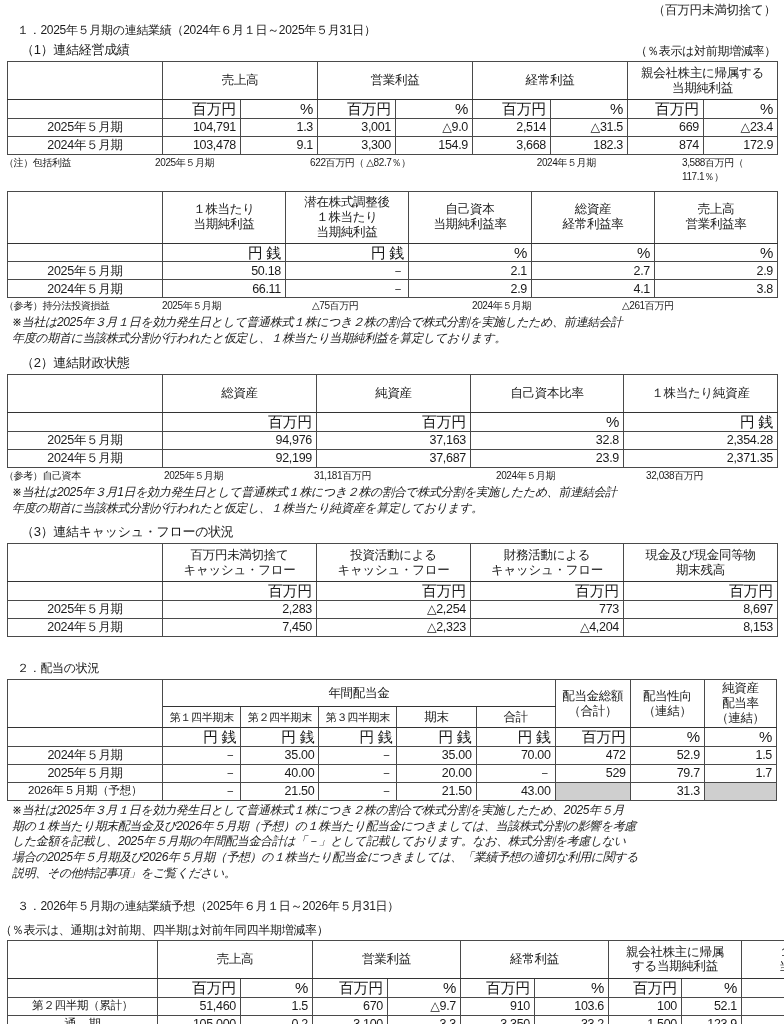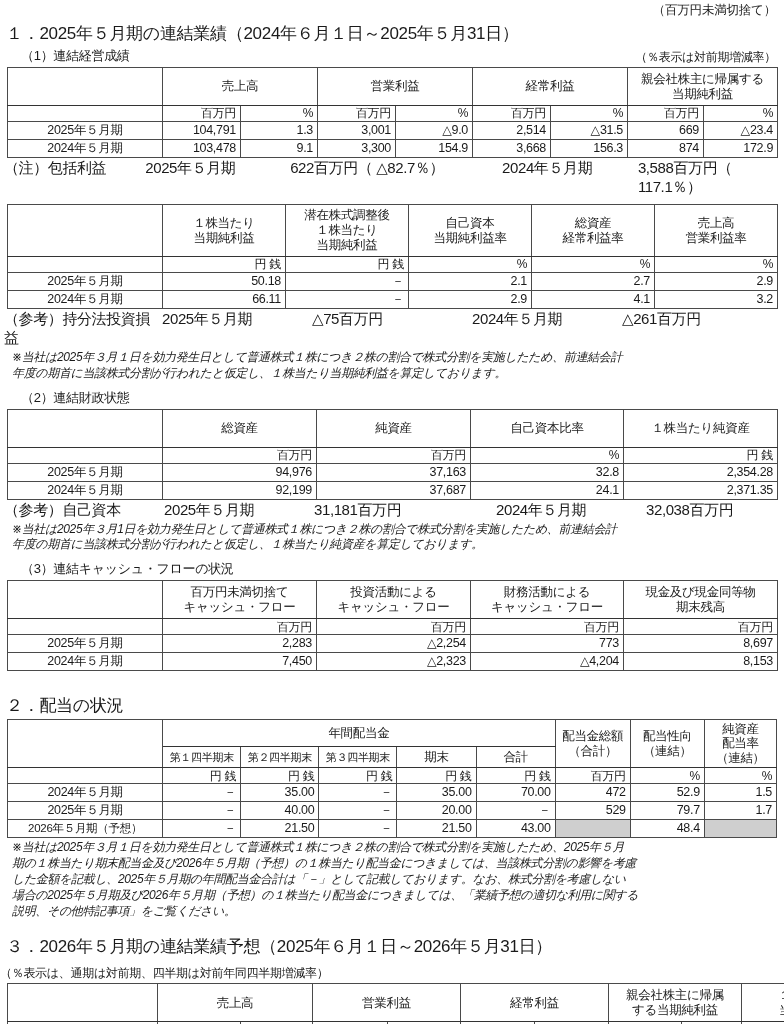--- a/index.html
+++ b/index.html
@@ -23,22 +23,22 @@
     padding: 0;
     box-sizing: border-box;
   }
   .right-note {
     text-align: right;
     font-size: 12.5px;
     padding: 2px 8px 0 0;
     letter-spacing: -0.2px;
   }
   .sec-title {
-    font-size: 17px;
-    padding: 3px 0 1px 6px;
+    font-size: 12px;
+    padding: 3px 0 1px 17px;
     letter-spacing: -0.3px;
     white-space: nowrap;
   }
   .sub-title {
     font-size: 13px;
     padding: 1px 0 1px 21px;
     letter-spacing: -0.3px;
     display: inline-block;
   }
   .subtitle-row {
@@ -71,27 +71,27 @@
   }
   table.fin thead td, table.fin thead th {
     text-align: center;
     border-bottom: 1.6px solid #333;
   }
   table.fin {
     border: 1.3px solid #333;
   }
   .hdr-h { height: 38px; }
   .hdr-h2 { height: 52px; }
-  .unit-row td { height: 15px; text-align: right; font-size: 12px; padding-top:1px;}
+  .unit-row td { height: 15px; text-align: right; font-size: 15px; padding-top:1px;}
   .data-row td { height: 17px; text-align: right; }
   .rowlbl { text-align: center !important; }
   .shaded { background: #cfcfcf; }
   .note-tabbed {
     display: flex;
-    font-size: 15px;
+    font-size: 10px;
     padding: 1px 0 0 4px;
     letter-spacing: -0.4px;
   }
   .note-tabbed span { display: inline-block; }
   .foot {
     font-size: 12px;
     line-height: 1.32;
     padding: 2px 8px 0 12px;
     letter-spacing: -0.35px;
     text-align: justify;
@@ -165,21 +165,21 @@
         <td>669</td>
         <td>△23.4</td>
       </tr>
       <tr class="data-row">
         <td class="rowlbl">2024年５月期</td>
         <td>103,478</td>
         <td>9.1</td>
         <td>3,300</td>
         <td>154.9</td>
         <td>3,668</td>
-        <td>156.3</td>
+        <td>182.3</td>
         <td>874</td>
         <td>172.9</td>
       </tr>
     </tbody>
   </table>
 
   <div class="note-tabbed">
     <span style="width:156px">（注）包括利益</span>
     <span style="width:160px">2025年５月期</span>
     <span style="width:234px">622百万円（ △82.7％）</span>
@@ -241,21 +241,21 @@
         <td>2.1</td>
         <td>2.7</td>
         <td>2.9</td>
       </tr>
       <tr class="data-row">
         <td class="rowlbl">2024年５月期</td>
         <td>66.11</td>
         <td>－</td>
         <td>2.9</td>
         <td>4.1</td>
-        <td>3.2</td>
+        <td>3.8</td>
       </tr>
     </tbody>
   </table>
 
   <div class="note-tabbed">
     <span style="width:158px">（参考）持分法投資損益</span>
     <span style="width:150px">2025年５月期</span>
     <span style="width:160px">△75百万円</span>
     <span style="width:150px">2024年５月期</span>
     <span>△261百万円</span>
@@ -300,21 +300,21 @@
         <td class="rowlbl">2025年５月期</td>
         <td>94,976</td>
         <td>37,163</td>
         <td>32.8</td>
         <td>2,354.28</td>
       </tr>
       <tr class="data-row">
         <td class="rowlbl">2024年５月期</td>
         <td>92,199</td>
         <td>37,687</td>
-        <td>24.1</td>
+        <td>23.9</td>
         <td>2,371.35</td>
       </tr>
     </tbody>
   </table>
 
   <div class="note-tabbed">
     <span style="width:160px">（参考）自己資本</span>
     <span style="width:150px">2025年５月期</span>
     <span style="width:182px">31,181百万円</span>
     <span style="width:150px">2024年５月期</span>
@@ -463,21 +463,21 @@
         <td>1.7</td>
       </tr>
       <tr class="data-row">
         <td class="rowlbl" style="font-size:11.5px">2026年５月期（予想）</td>
         <td>－</td>
         <td>21.50</td>
         <td>－</td>
         <td>21.50</td>
         <td>43.00</td>
         <td class="shaded"></td>
-        <td>48.4</td>
+        <td>31.3</td>
         <td class="shaded"></td>
       </tr>
     </tbody>
   </table>
 
   <div class="foot">
     <div>※当社は2025年３月１日を効力発生日として普通株式１株につき２株の割合で株式分割を実施したため、2025年５月</div>
     <div>期の１株当たり期末配当金及び2026年５月期（予想）の１株当たり配当金につきましては、当該株式分割の影響を考慮</div>
     <div>した金額を記載し、2025年５月期の年間配当金合計は「－」として記載しております。なお、株式分割を考慮しない</div>
     <div>場合の2025年５月期及び2026年５月期（予想）の１株当たり配当金につきましては、「業績予想の適切な利用に関する</div>

